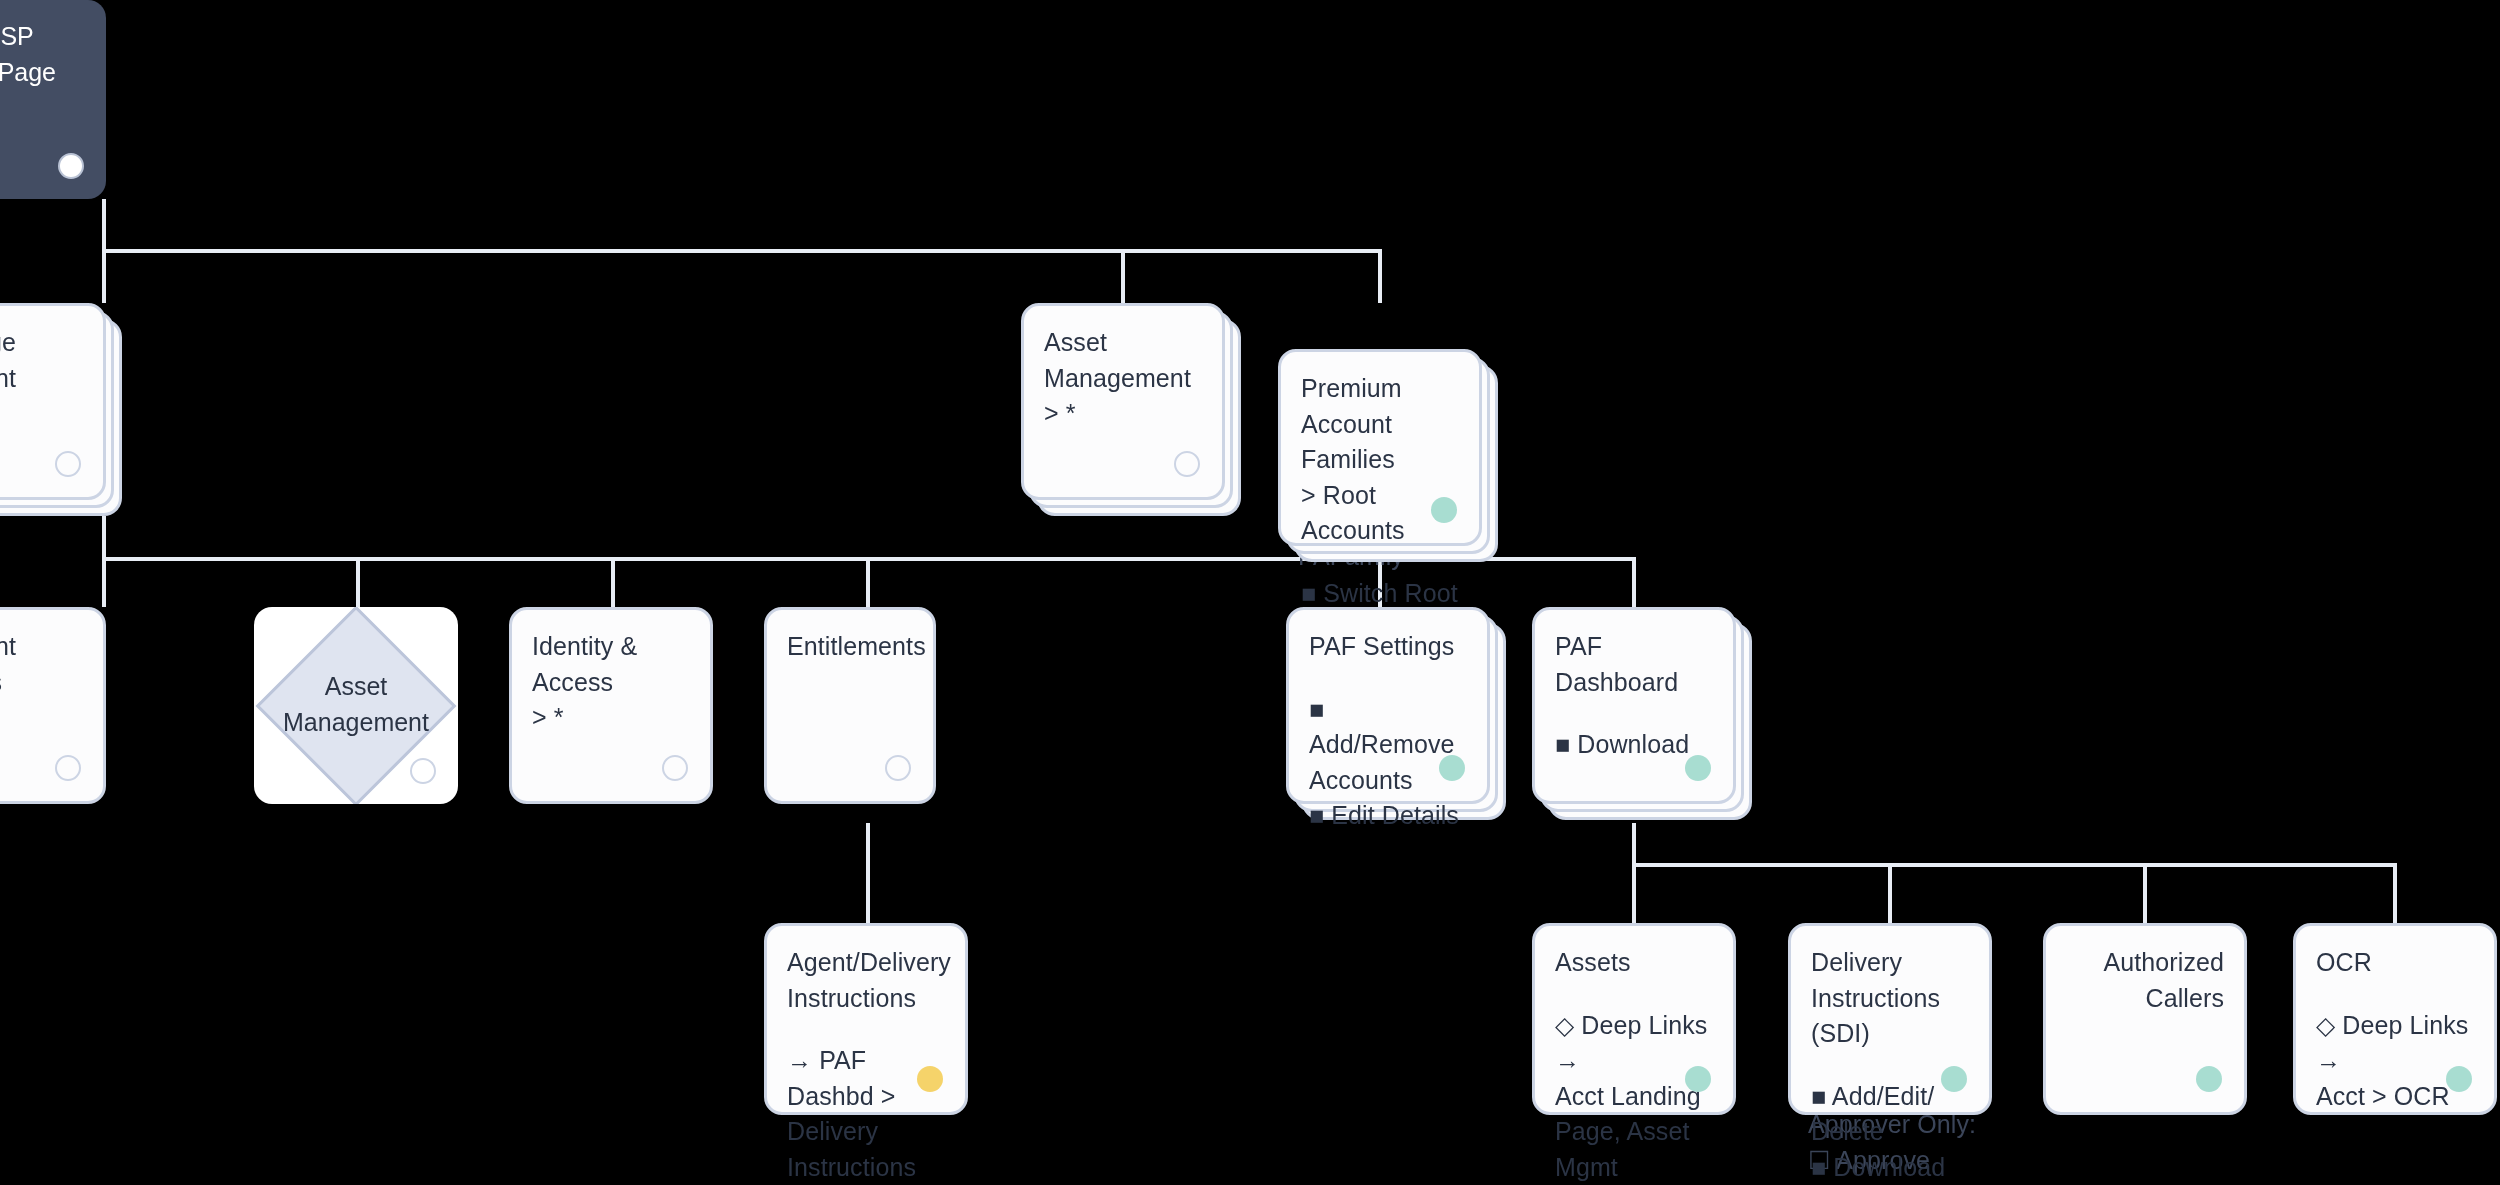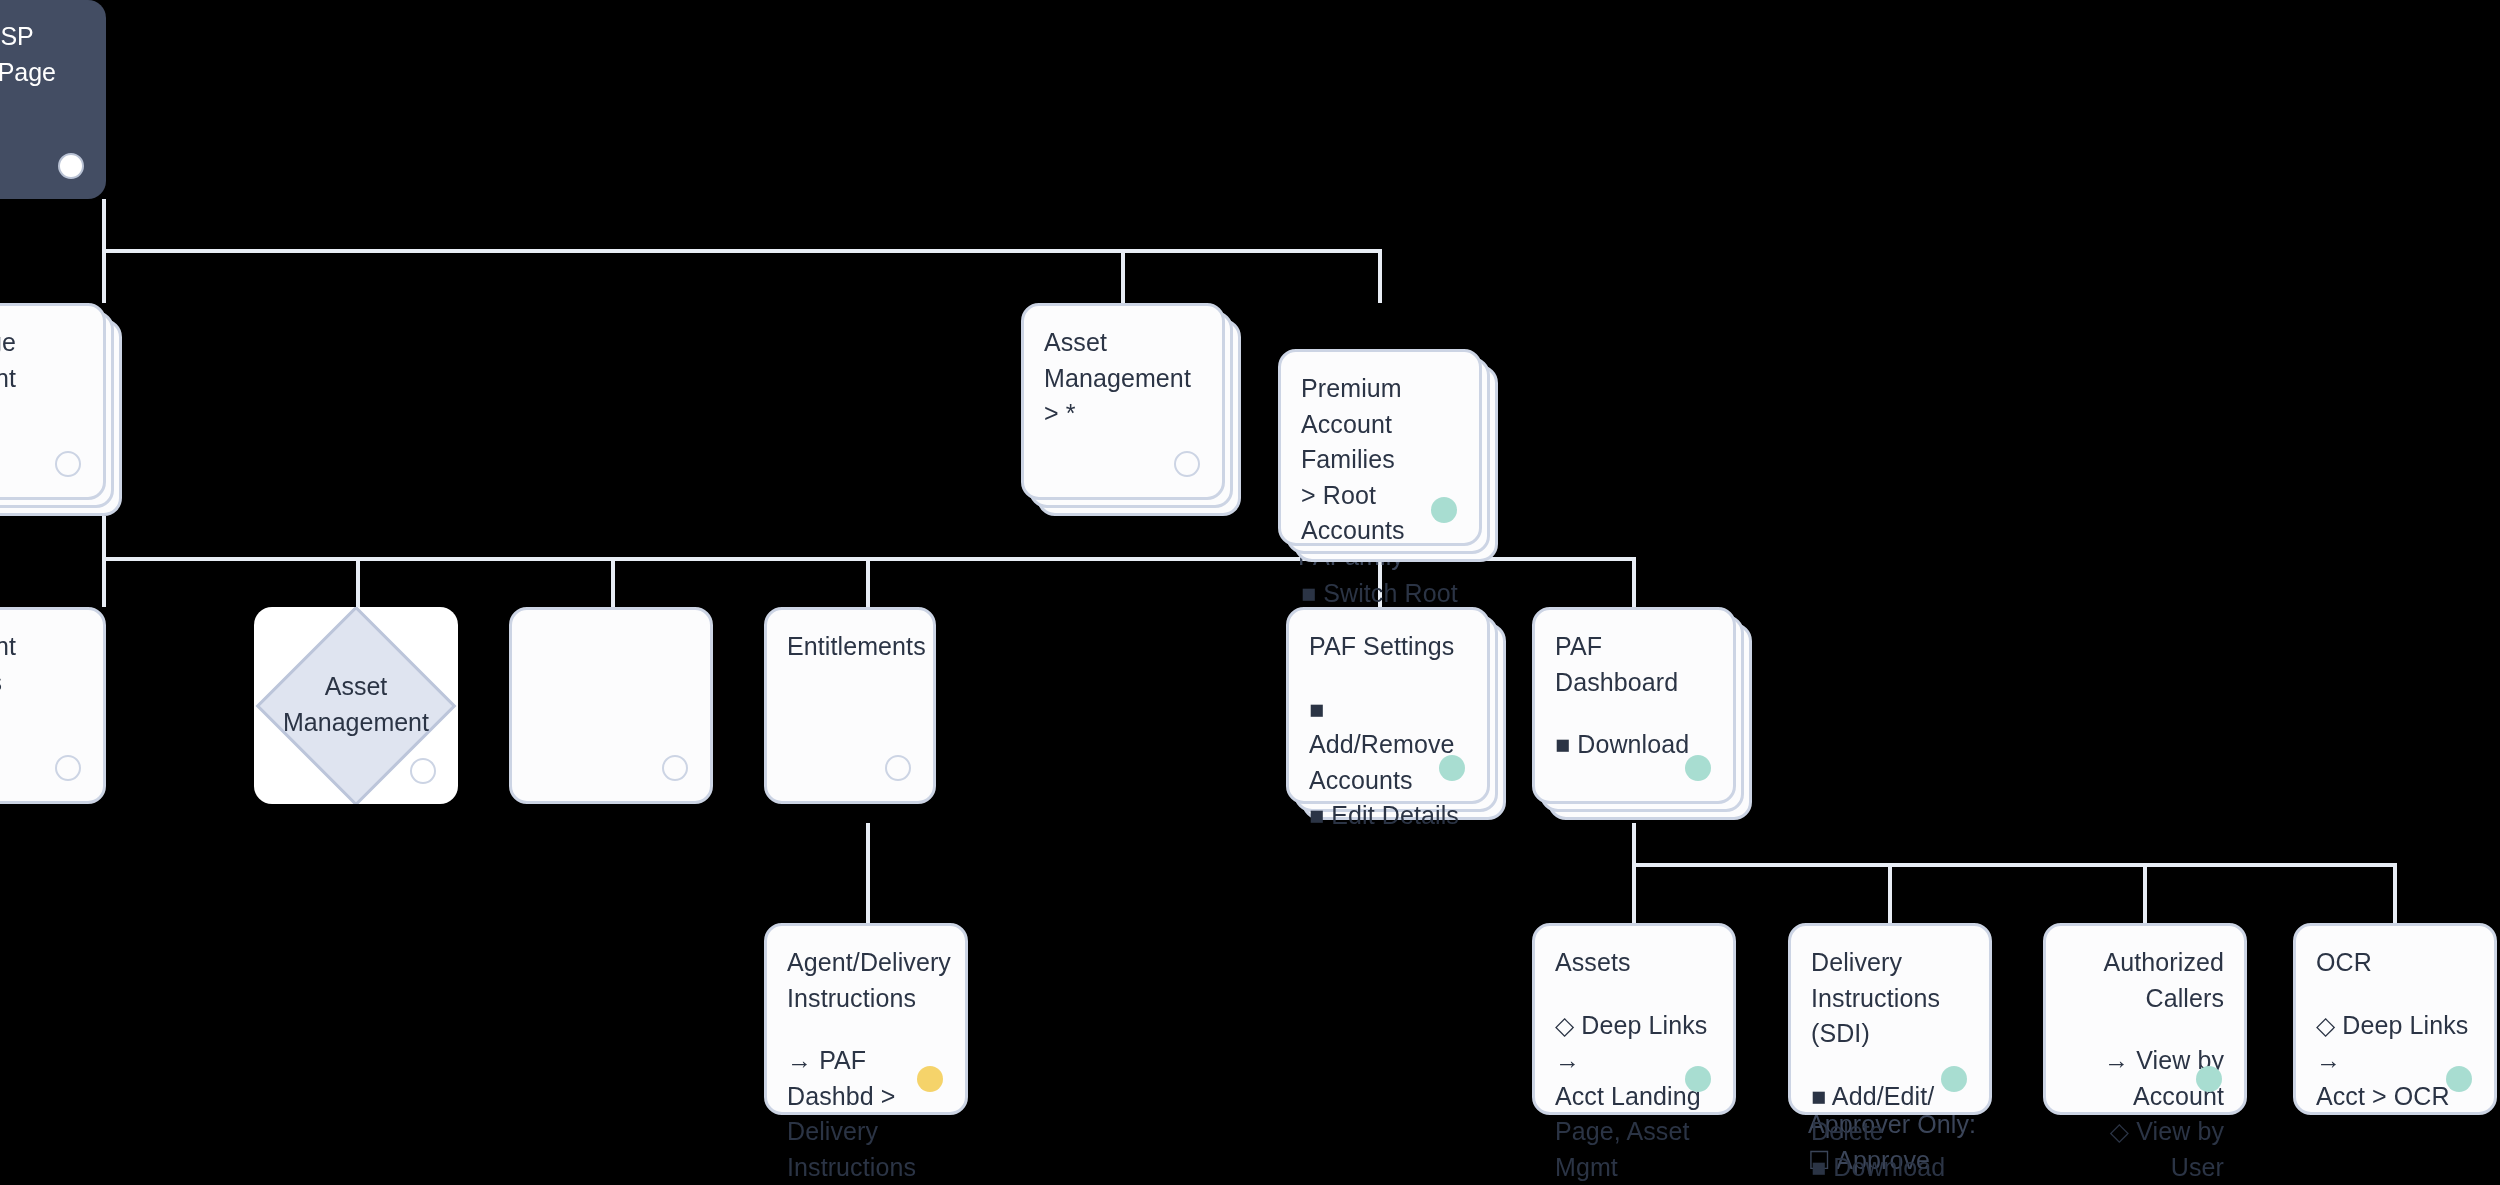--- a/index.html
+++ b/index.html
@@ -200,20 +200,24 @@
     <div class="diamond-wrap" style="width:204px; height:197px;">
       <div class="diamond" style="left:31px; top:28px; width:142px; height:142px;"></div>
       <div class="diamond-label" style="top:62px;">Asset
 Management</div>
       <div class="dot empty"></div>
     </div>
   </div>
 
   <div class="node" style="left:509px; top:607px; width:204px; height:197px;">
     <div class="card" style="width:204px; height:197px;">
+      <div class="card-body">
+        <div class="title">Identity &amp; Access
+&gt; *</div>
+      </div>
       <div class="dot empty"></div>
     </div>
   </div>
 
   <div class="node" style="left:764px; top:607px; width:204px; height:197px;">
     <div class="card" style="width:172px; height:197px;">
       <div class="card-body">
         <div class="title">Entitlements</div>
       </div>
       <div class="dot empty"></div>
@@ -292,23 +296,20 @@
       <div class="dot green"></div>
     </div>
   </div>
 
   <div class="node" style="left:2043px; top:923px; width:204px; height:192px;text-align:right;">
     <div class="card" style="width:204px; height:192px;">
       <div class="card-body">
         <div class="title">Authorized
 Callers</div>
         <div class="spacer"></div>
-        <div class="bullets">→ View by
-Account
-◇ View by User</div>
       </div>
       <div class="dot green"></div>
     </div>
   </div>
 
   <div class="node" style="left:2293px; top:923px; width:204px; height:192px;">
     <div class="card" style="width:204px; height:192px;">
       <div class="card-body">
         <div class="title">OCR</div>
         <div class="spacer"></div>

